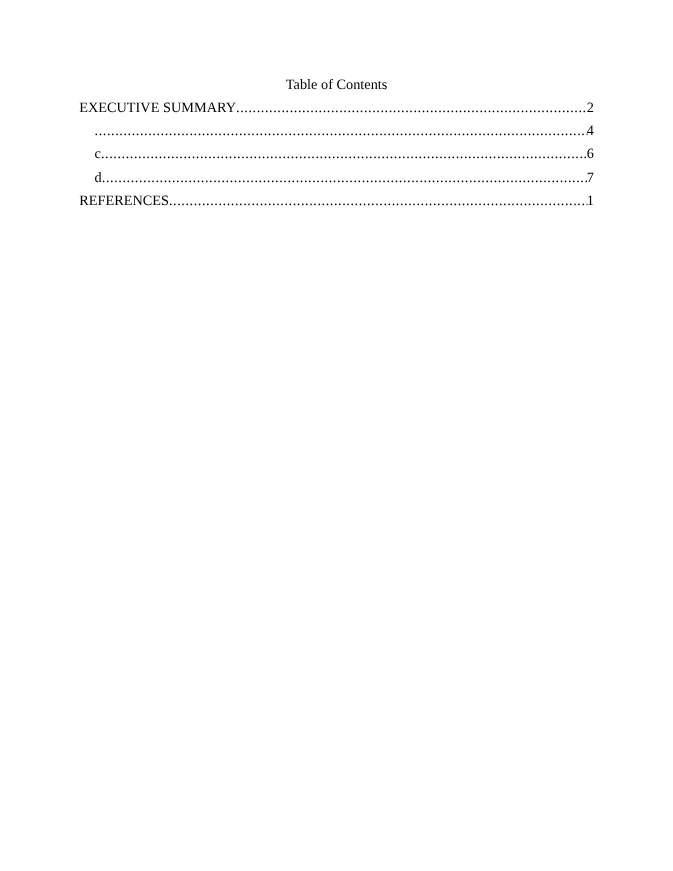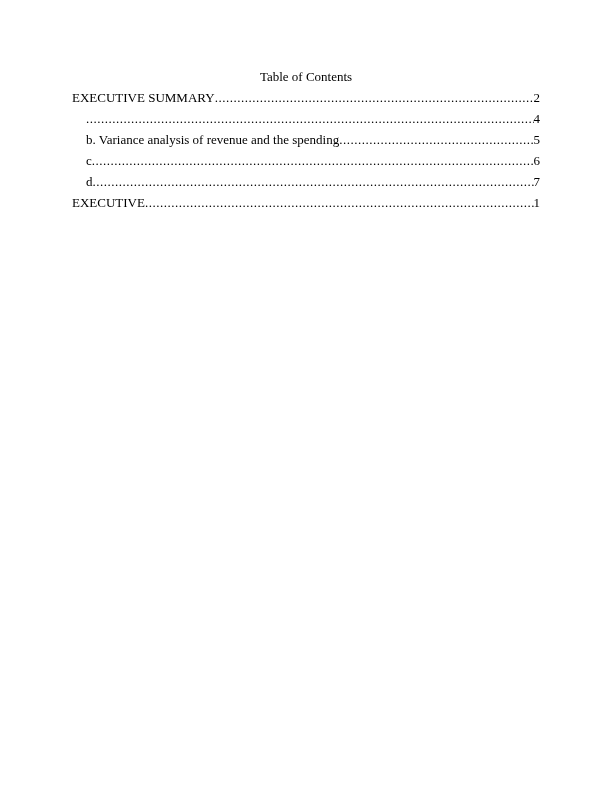--- a/index.html
+++ b/index.html
@@ -71,38 +71,33 @@
       <span class="toc-label">EXECUTIVE SUMMARY</span>
       <span class="toc-leader"></span>
       <span class="toc-page">2</span>
     </div>
 
     <div class="toc-entry level-1">
       <span class="toc-leader"></span>
       <span class="toc-page">4</span>
     </div>
 
-    <div class="toc-entry level-1">
-      <span class="toc-label">b. Variance analysis of revenue and the spending</span>
-      <span class="toc-leader"></span>
-      <span class="toc-page">5</span>
-    </div>
 
     <div class="toc-entry level-1">
       <span class="toc-label">c</span>
       <span class="toc-leader"></span>
       <span class="toc-page">6</span>
     </div>
 
     <div class="toc-entry level-1">
       <span class="toc-label">d</span>
       <span class="toc-leader"></span>
       <span class="toc-page">7</span>
     </div>
 
     <div class="toc-entry level-0">
-      <span class="toc-label">EXECUTIVE</span>
+      <span class="toc-label">REFERENCES</span>
       <span class="toc-leader"></span>
       <span class="toc-page">1</span>
     </div>
 
   </div>
 </div>
 
 </body></html>

